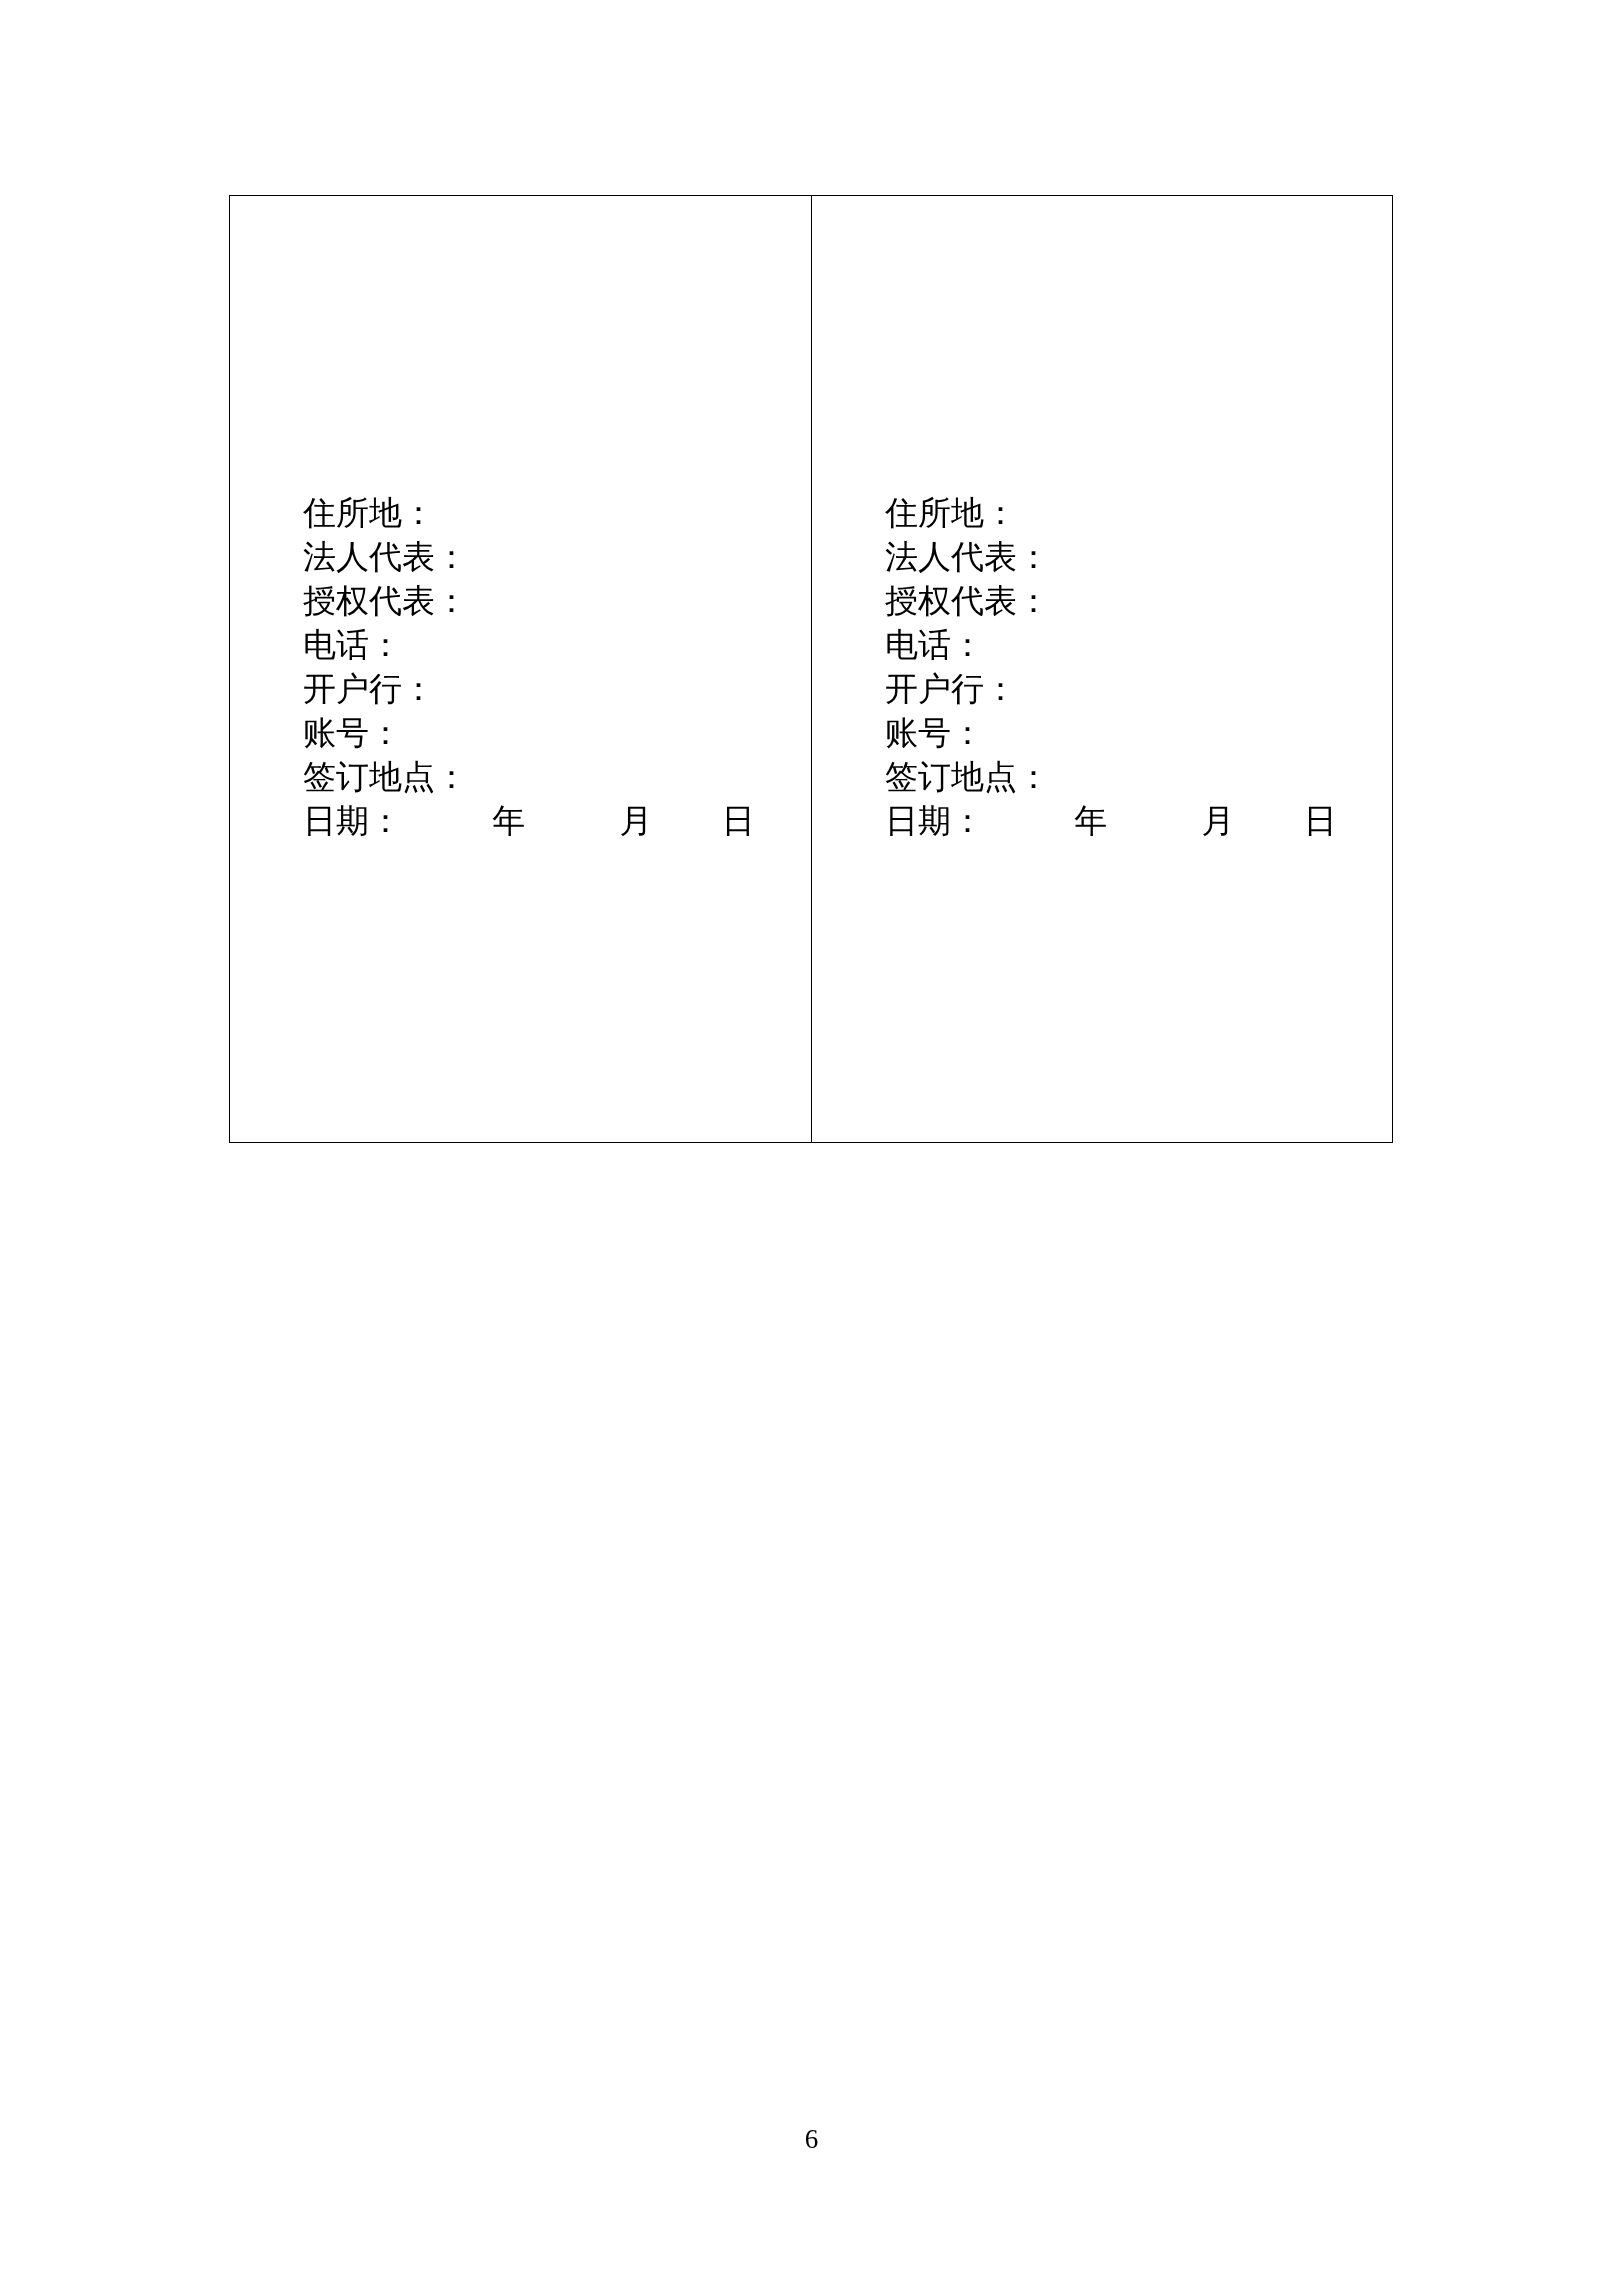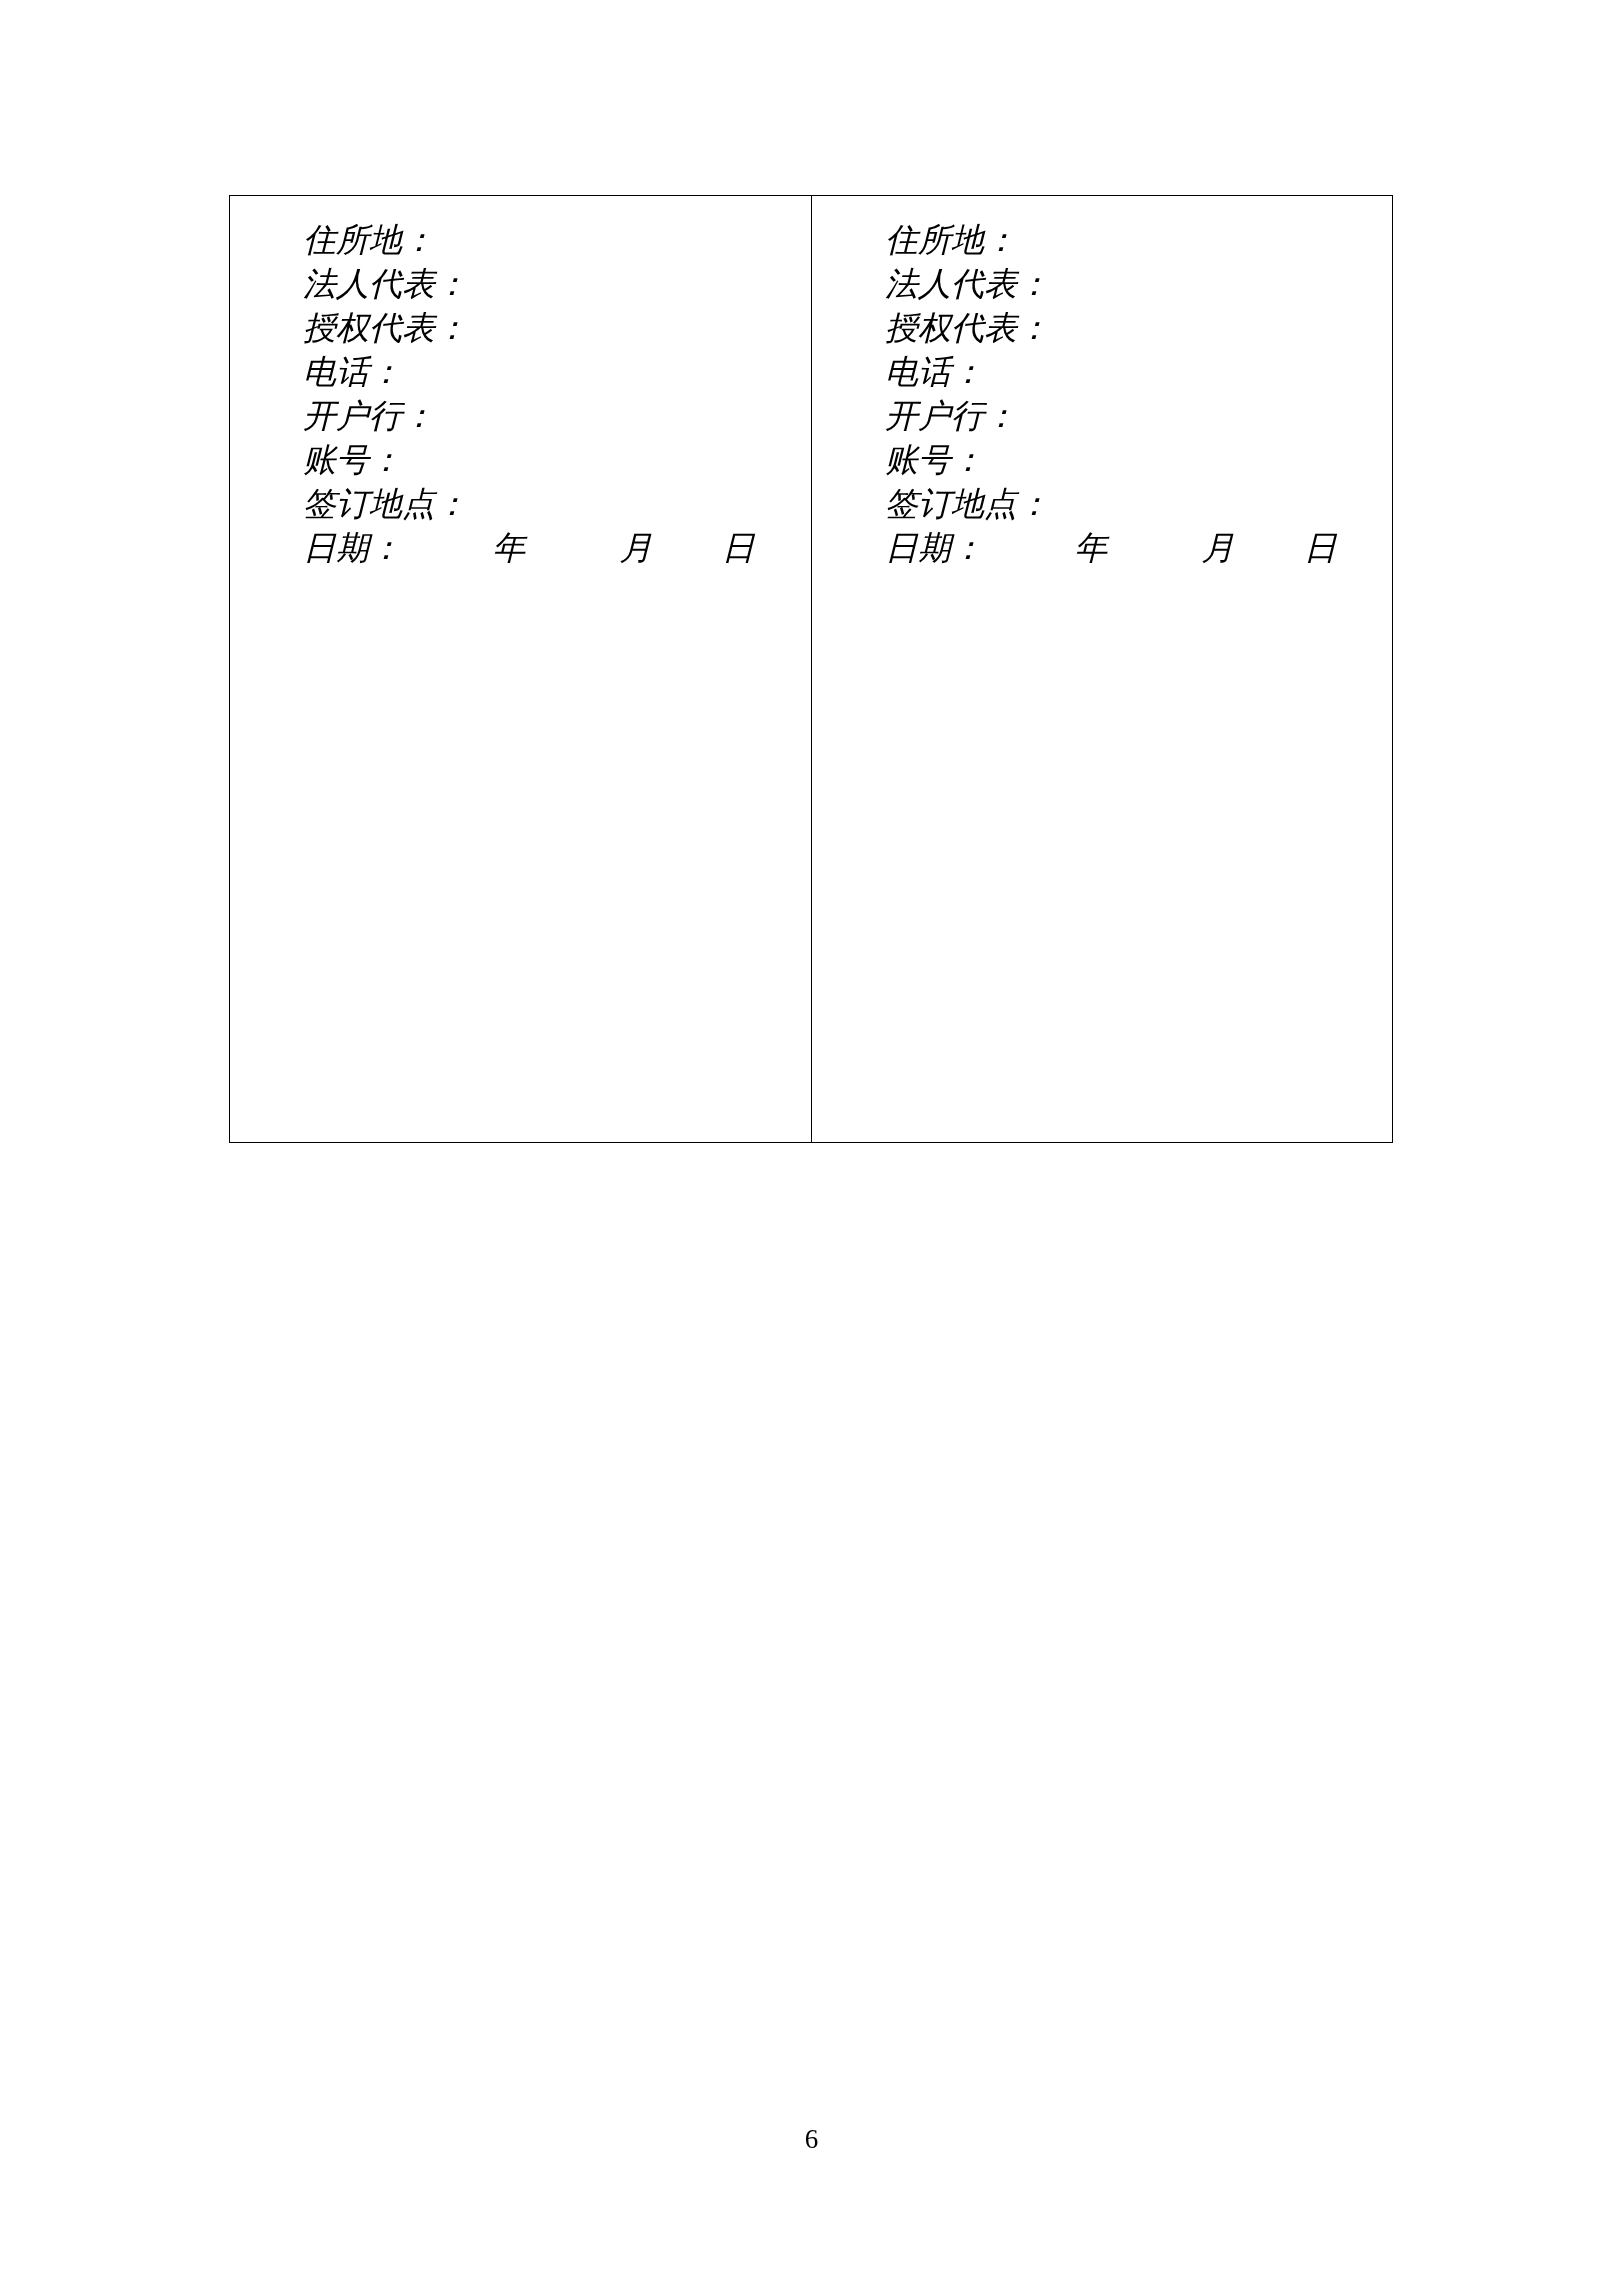--- a/index.html
+++ b/index.html
@@ -24,23 +24,22 @@
     box-sizing: border-box;
     border: 1.8px solid #000000;
     display: flex;
     background: #ffffff;
   }
   .sig-cell {
     width: 50%;
     box-sizing: border-box;
     display: flex;
     flex-direction: column;
-    justify-content: flex-start;
+    justify-content: center;
     padding: 22px 7.3px 27px 73px;
-    font-style: italic;
   }
   .sig-cell.right {
     border-left: 1.8px solid #000000;
   }
   .field-row {
     font-size: 33px;
     line-height: 44px;
     white-space: nowrap;
   }
   .date-row span {

